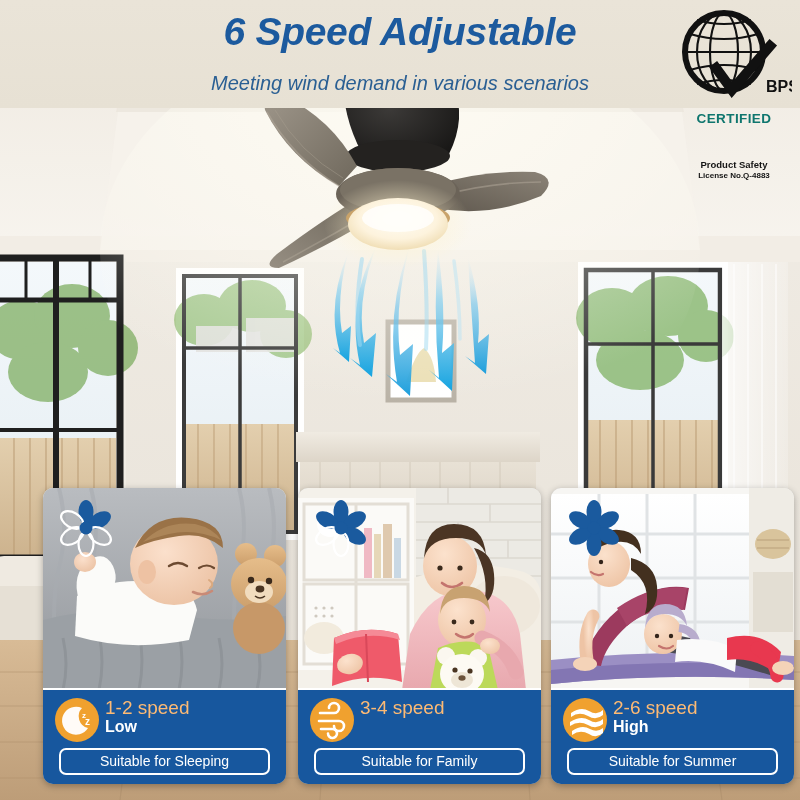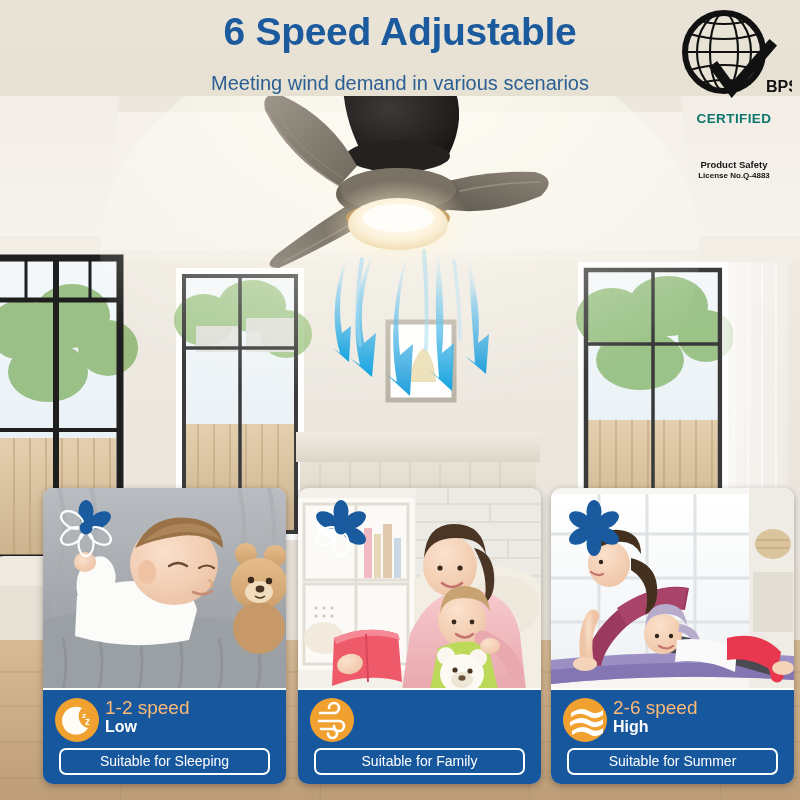--- a/index.html
+++ b/index.html
@@ -8,23 +8,24 @@
   body {
     font-family:"Liberation Sans", sans-serif;
     background:#e9e3d7;
     overflow:hidden;
     position:relative;
   }
   .stage { position:absolute; inset:0; width:800px; height:800px; overflow:hidden; }
 
   
   .header {
-    position:absolute; left:0; top:0; width:800px; height:96px;
+    position:absolute; left:0; top:0; width:800px; height:108px;
     background:linear-gradient(#eae4d8,#e7e1d4);
     z-index:30;
+    font-style:italic;
   }
   .title {
     position:absolute; left:0; top:10px; width:800px;
     text-align:center; font-size:39px; font-weight:bold;
     color:#1c5a9e; letter-spacing:-.3px;
   }
   .subtitle {
     position:absolute; left:0; top:72px; width:800px;
     text-align:center; font-size:20px; color:#2a5f93; font-weight:400;
   }
@@ -575,20 +576,21 @@
       <div class="label">
         <div class="badge-circle">
           <svg width="44" height="44" viewBox="0 0 44 44">
             <g fill="none" stroke="#ffffff" stroke-width="2.6" stroke-linecap="round">
               <path d="M10,15 h14 a5,5 0 1,0 -5,-5"></path>
               <path d="M9,23 h20 a5,5 0 1,1 -5,5"></path>
               <path d="M11,31 h11 a4.5,4.5 0 1,1 -4,4.5"></path>
             </g>
           </svg>
         </div>
+        <div class="speed-line">3-4 speed</div>
         <div class="pill">Suitable for Family</div>
       </div>
     </div>
 
     <div class="card c2">
       <div class="card-photo">
         <svg width="243" height="202" viewBox="0 0 243 202">
           <defs>
             <radialGradient id="skinG3" cx="0.4" cy="0.3" r="0.75">
               <stop offset="0" stop-color="#fbe1cc"></stop>

